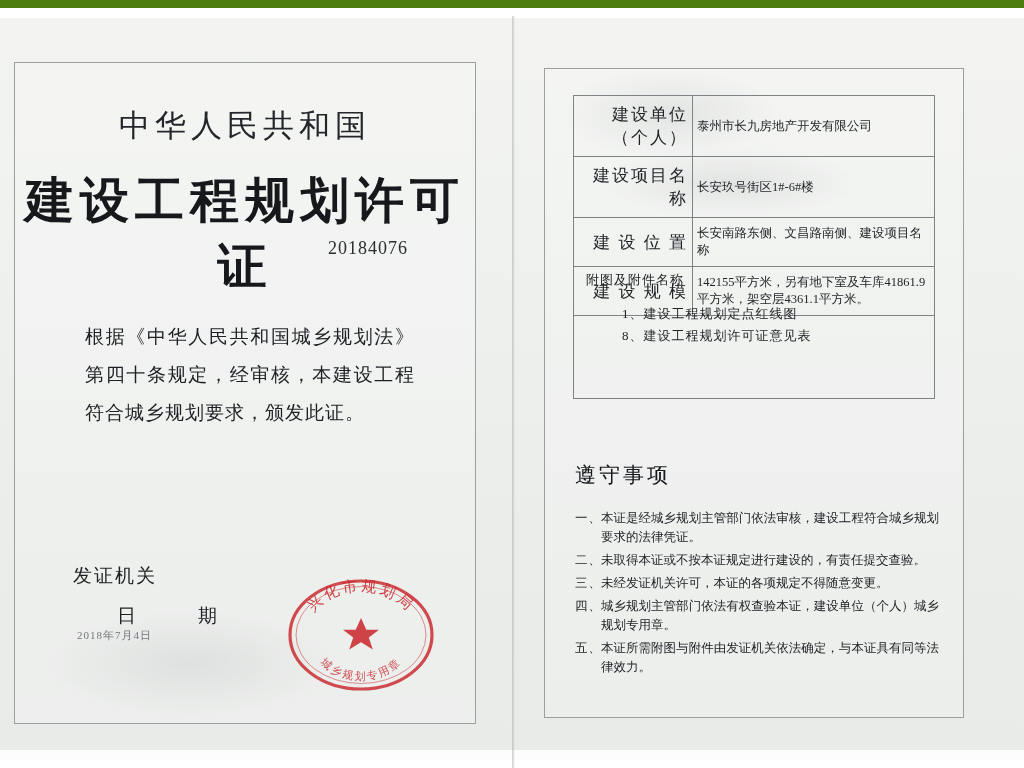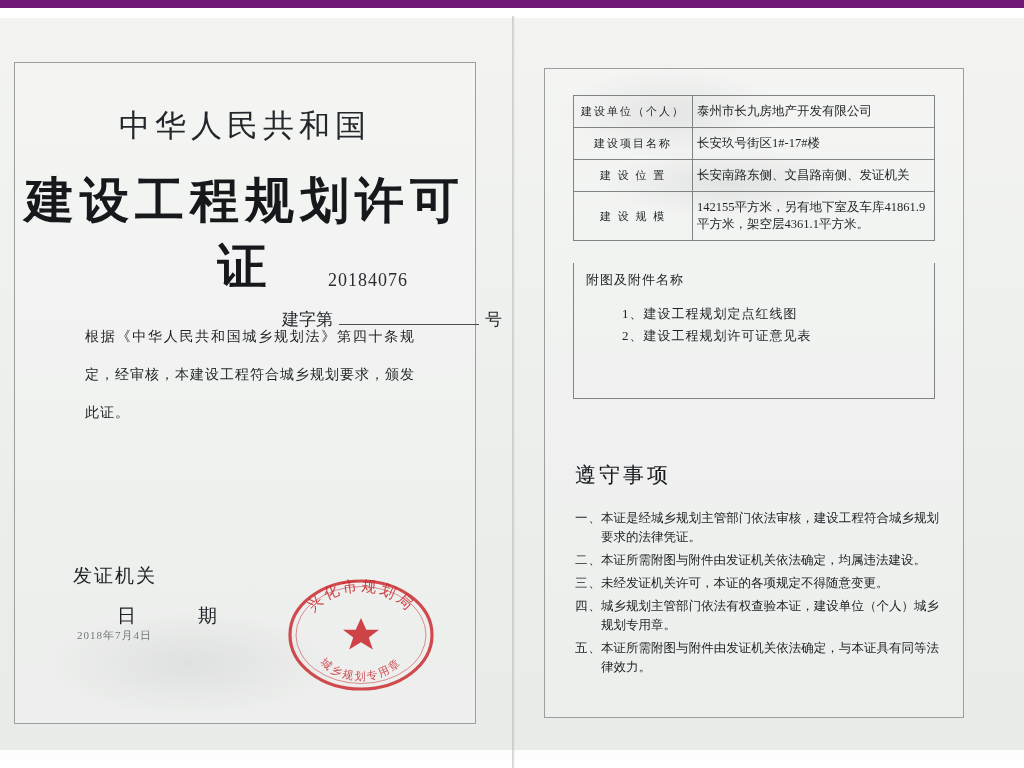--- a/index.html
+++ b/index.html
@@ -10,21 +10,21 @@
   body {
     width: 1024px;
     height: 768px;
     overflow: hidden;
     font-family: "Liberation Sans", sans-serif;
   }
   .page {
     position: relative;
     width: 1024px;
     height: 624px;
-    background: #701a75;
+    background: #4d7c0f;
   }
   
   .scan {
     position: absolute;
     left: 0;
     top: 8px;
     width: 1024px;
     height: 752px;
     background: linear-gradient(180deg, #f3f4f2 0%, #eff1ef 35%, #ebedeb 70%, #e9ebe9 100%);
   }
@@ -78,21 +78,20 @@
     font-weight: bold;
     letter-spacing: 6px;
     color: #16181c;
   }
   .cert-no-row {
     position: absolute;
     left: 245px;
     top: 175px;
     width: 200px;
     height: 50px;
-    margin-top: 32px;
   }
   .cert-no-value {
     position: absolute;
     left: 68px;
     top: 0;
     font-family: "Liberation Serif", "DejaVu Serif", serif;
     font-size: 18px;
     color: #2a2d31;
     letter-spacing: 1px;
   }
@@ -111,21 +110,21 @@
     border-bottom: 1px solid #4a4d50;
     margin: 0 6px;
     height: 15px;
   }
   .body-text {
     position: absolute;
     left: 70px;
     top: 255px;
     width: 330px;
     font-family: "Liberation Serif", "DejaVu Serif", serif;
-    font-size: 14px;
+    font-size: 19px;
     line-height: 38px;
     color: #1d2024;
     letter-spacing: 1px;
     text-align: justify;
   }
   .issuer-row {
     position: absolute;
     left: 58px;
     top: 500px;
     font-family: Liberation Sans, sans-serif;
@@ -183,22 +182,22 @@
   }
   .info-table td {
     border: 1px solid #7e8486;
     font-family: "Liberation Serif", "DejaVu Serif", serif;
     color: #1e2125;
     padding: 7px 4px;
     vertical-align: middle;
   }
   .info-table td.label {
     width: 110px;
-    text-align: center;
-    font-size: 11px;
+    text-align: right;
+    font-size: 17px;
     letter-spacing: 2px;
   }
   .info-table td.value {
     text-align: left;
     font-size: 12.5px;
     line-height: 17px;
   }
   .attach-block {
     position: absolute;
     left: 28px;
@@ -276,23 +275,20 @@
     <div class="smudge" style="left:40px; top:600px; width:300px; height:110px;"></div>
 
     <div class="gutter"></div>
 
     <div class="left-panel">
       <div class="title-cn">中华人民共和国</div>
       <div class="title-main">建设工程规划许可证</div>
 
       <div class="cert-no-row">
         <div class="cert-no-value">20184076</div>
-        <div class="cert-no-line">
-          <span>建字第</span><span class="underline"></span><span>号</span>
-        </div>
       </div>
 
       <div class="body-text">根据《中华人民共和国城乡规划法》第四十条规定，经审核，本建设工程符合城乡规划要求，颁发此证。</div>
 
       <div class="issuer-row">发证机关</div>
       <div class="date-row">日　　期</div>
       <div class="date-handwritten">2018年7月4日</div>
 
       <div class="seal">
         <svg width="152" height="116" viewBox="0 0 152 116" xmlns="http://www.w3.org/2000/svg">
@@ -316,51 +312,51 @@
     <div class="right-panel">
 
       <table class="info-table">
         <tbody>
           <tr>
             <td class="label">建设单位（个人）</td>
             <td class="value">泰州市长九房地产开发有限公司</td>
           </tr>
           <tr>
             <td class="label">建设项目名称</td>
-            <td class="value">长安玖号街区1#-17#楼</td>
+            <td class="value">长安玖号街区1#-6#楼</td>
           </tr>
           <tr>
             <td class="label">建 设 位 置</td>
-            <td class="value">长安南路东侧、文昌路南侧、发证机关</td>
+            <td class="value">长安南路东侧、文昌路南侧、建设项目名称</td>
           </tr>
           <tr>
             <td class="label">建 设 规 模</td>
             <td class="value">142155平方米，另有地下室及车库41861.9平方米，架空层4361.1平方米。</td>
           </tr>
         </tbody>
       </table>
 
       <div class="attach-block" style="top:194px;">
         <div class="attach-title">附图及附件名称</div>
         <div class="attach-list">
           <div>1、建设工程规划定点红线图</div>
-          <div>2、建设工程规划许可证意见表</div>
+          <div>8、建设工程规划许可证意见表</div>
         </div>
       </div>
 
       <div class="rules-heading">遵守事项</div>
 
       <div class="rules-list">
         <div class="rule">
           <span class="rule-num">一、</span>
           <span class="rule-text">本证是经城乡规划主管部门依法审核，建设工程符合城乡规划要求的法律凭证。</span>
         </div>
         <div class="rule">
           <span class="rule-num">二、</span>
-          <span class="rule-text">本证所需附图与附件由发证机关依法确定，均属违法建设。</span>
+          <span class="rule-text">未取得本证或不按本证规定进行建设的，有责任提交查验。</span>
         </div>
         <div class="rule">
           <span class="rule-num">三、</span>
           <span class="rule-text">未经发证机关许可，本证的各项规定不得随意变更。</span>
         </div>
         <div class="rule">
           <span class="rule-num">四、</span>
           <span class="rule-text">城乡规划主管部门依法有权查验本证，建设单位（个人）城乡规划专用章。</span>
         </div>
         <div class="rule">

